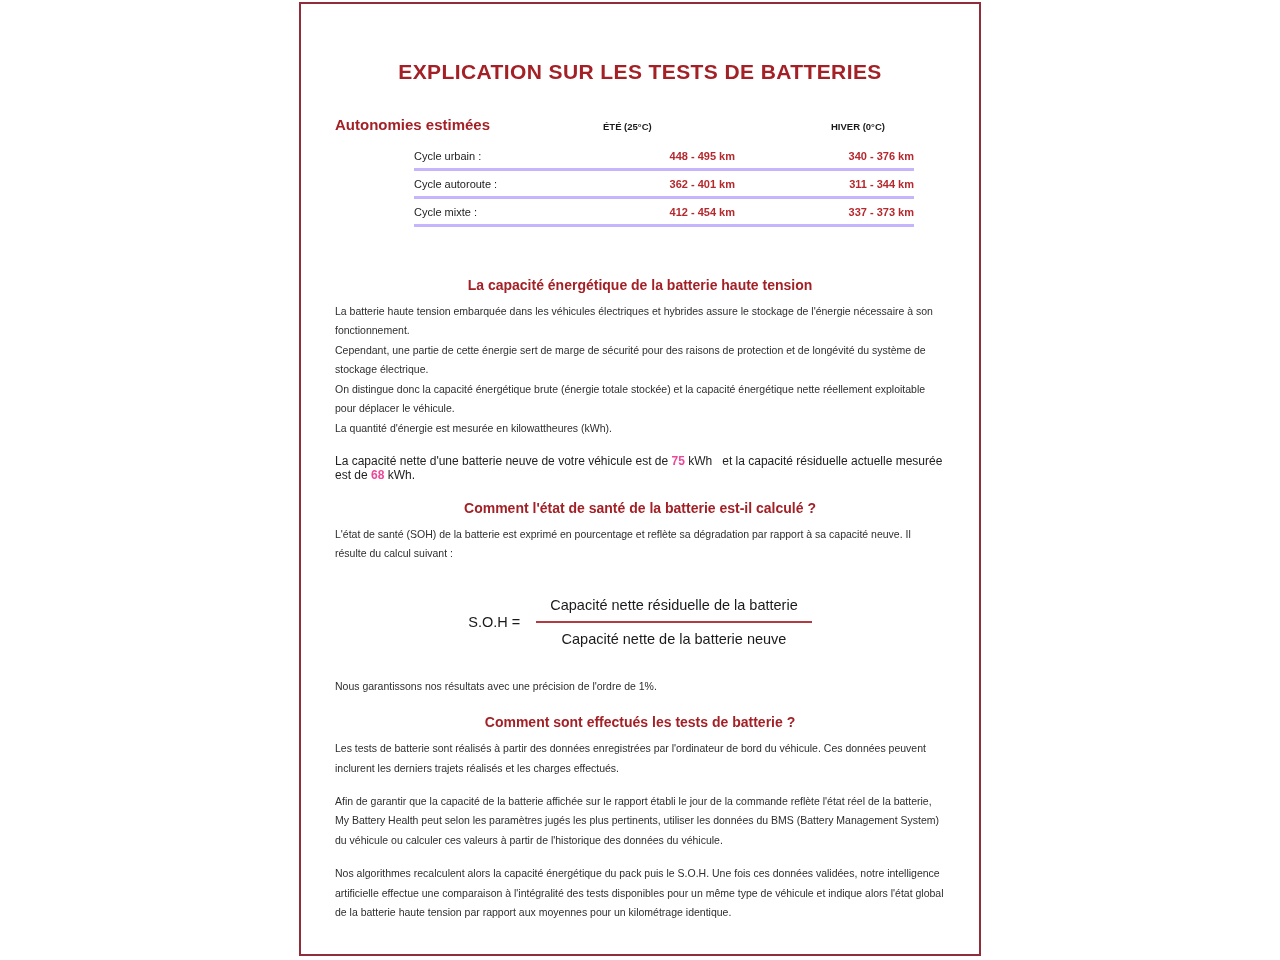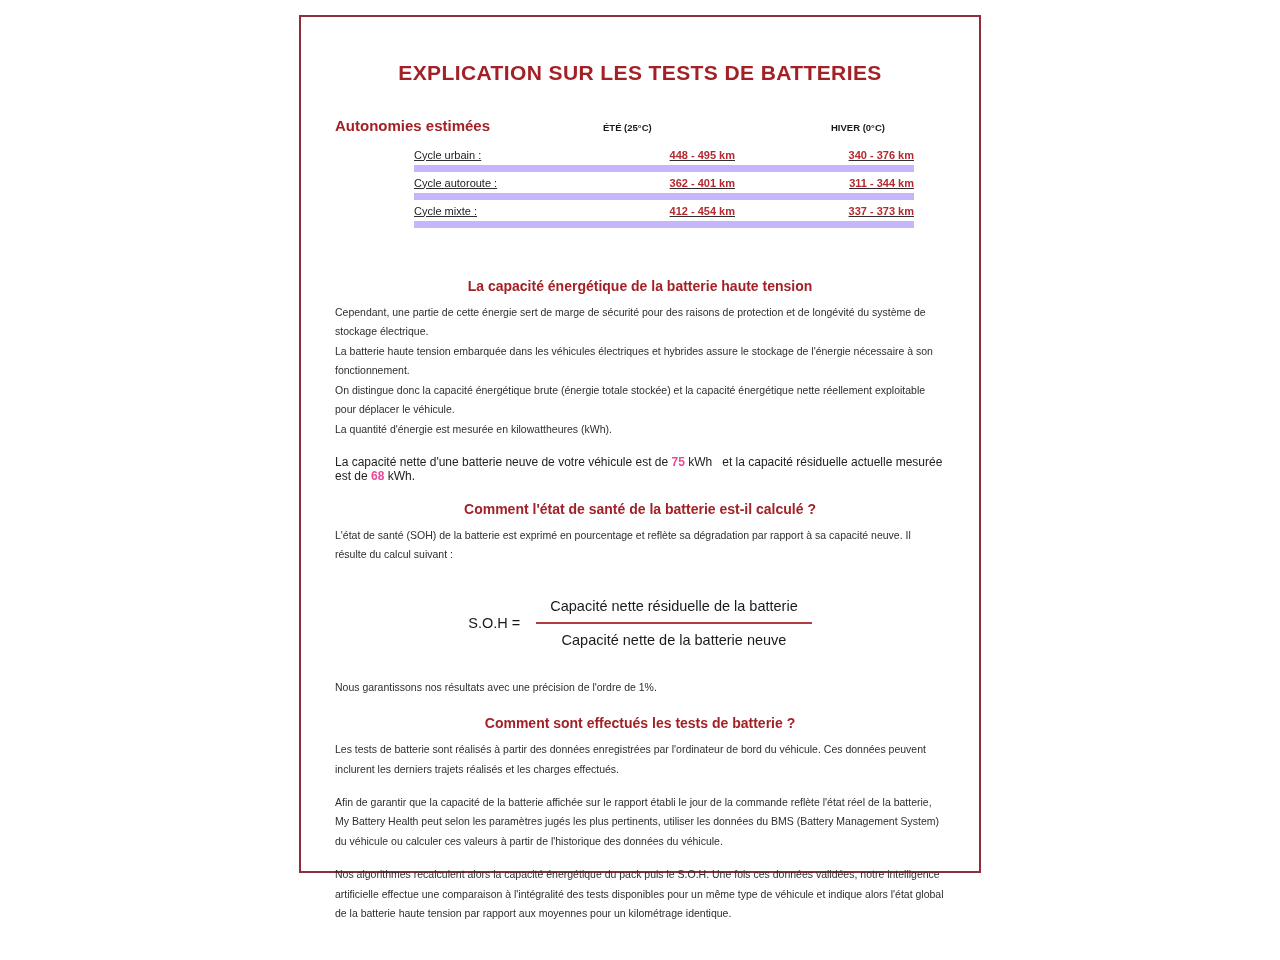--- a/index.html
+++ b/index.html
@@ -4,25 +4,25 @@
 <style>
   * { margin: 0; padding: 0; box-sizing: border-box; }
   html, body { background: #ffffff; }
   body {
     width: 1280px; height: 960px;
     font-family: "Liberation Sans", "DejaVu Sans", sans-serif;
     color: #2e2e2e;
     overflow: hidden;
   }
   .page {
-    width: 682px; height: 858px;
-    margin: 15px auto 0 auto;
+    width: 682px; height: 954px;
+    margin: 2px auto 0 auto;
     background: #ffffff;
     border: 2px solid #8f2d3a;
-    padding: 0 34px;
+    padding: 12px 34px;
     position: relative;
   }
   
   .doc-title {
     margin-top: 44px;
     text-align: center;
     font-size: 21px;
     font-weight: bold;
     letter-spacing: 0.4px;
     color: #a32126;
@@ -45,22 +45,21 @@
     font-weight: bold;
     color: #1a1a1a;
     text-align: left;
   }
   .autonomy-rows { margin-left: 79px; width: 500px; margin-top: 10px; }
   .autonomy-row {
     display: grid;
     grid-template-columns: 141px 180px 1fr;
     align-items: center;
     height: 28px;
-    border-bottom: 7px solid #c4b5fd;
-    text-decoration: underline;
+    border-bottom: 3px solid #c4b5fd;
   }
   .autonomy-row .row-label { font-size: 11px; color: #222; }
   .autonomy-row .row-val {
     font-size: 11px; font-weight: bold;
     color: #b5292e; text-align: right;
   }
   
   .section-heading {
     font-size: 14px;
     font-weight: bold;
@@ -138,22 +137,22 @@
       <div class="autonomy-row">
         <div class="row-label">Cycle mixte :</div>
         <div class="row-val">412 - 454 km</div>
         <div class="row-val">337 - 373 km</div>
       </div>
     </div>
   </div>
 
   <div class="capacity-section">
     <h2 class="section-heading">La capacité énergétique de la batterie haute tension</h2>
+    <div class="body-line">La batterie haute tension embarquée dans les véhicules électriques et hybrides assure le stockage de l'énergie nécessaire à son fonctionnement.</div>
     <div class="body-line">Cependant, une partie de cette énergie sert de marge de sécurité pour des raisons de protection et de longévité du système de stockage électrique.</div>
-    <div class="body-line">La batterie haute tension embarquée dans les véhicules électriques et hybrides assure le stockage de l'énergie nécessaire à son fonctionnement.</div>
     <div class="body-line">On distingue donc la capacité énergétique brute (énergie totale stockée) et la capacité énergétique nette réellement exploitable pour déplacer le véhicule.</div>
     <div class="body-line">La quantité d'énergie est mesurée en kilowattheures (kWh).</div>
     <p class="capacity-summary"><span>La capacité nette d'une batterie neuve de votre véhicule est de </span><span class="red-val">75</span><span> kWh</span><span>&nbsp;&nbsp;&nbsp;et la capacité résiduelle actuelle mesurée est de </span><span class="red-val">68</span><span> kWh.</span></p>
   </div>
 
   <div class="soh-section">
     <h2 class="section-heading">Comment l'état de santé de la batterie est-il calculé ?</h2>
     <div class="body-line">L'état de santé (SOH) de la batterie est exprimé en pourcentage et reflète sa dégradation par rapport à sa capacité neuve. Il résulte du calcul suivant :</div>
     <div class="formula">
       <span class="formula-lhs">S.O.H =</span>

